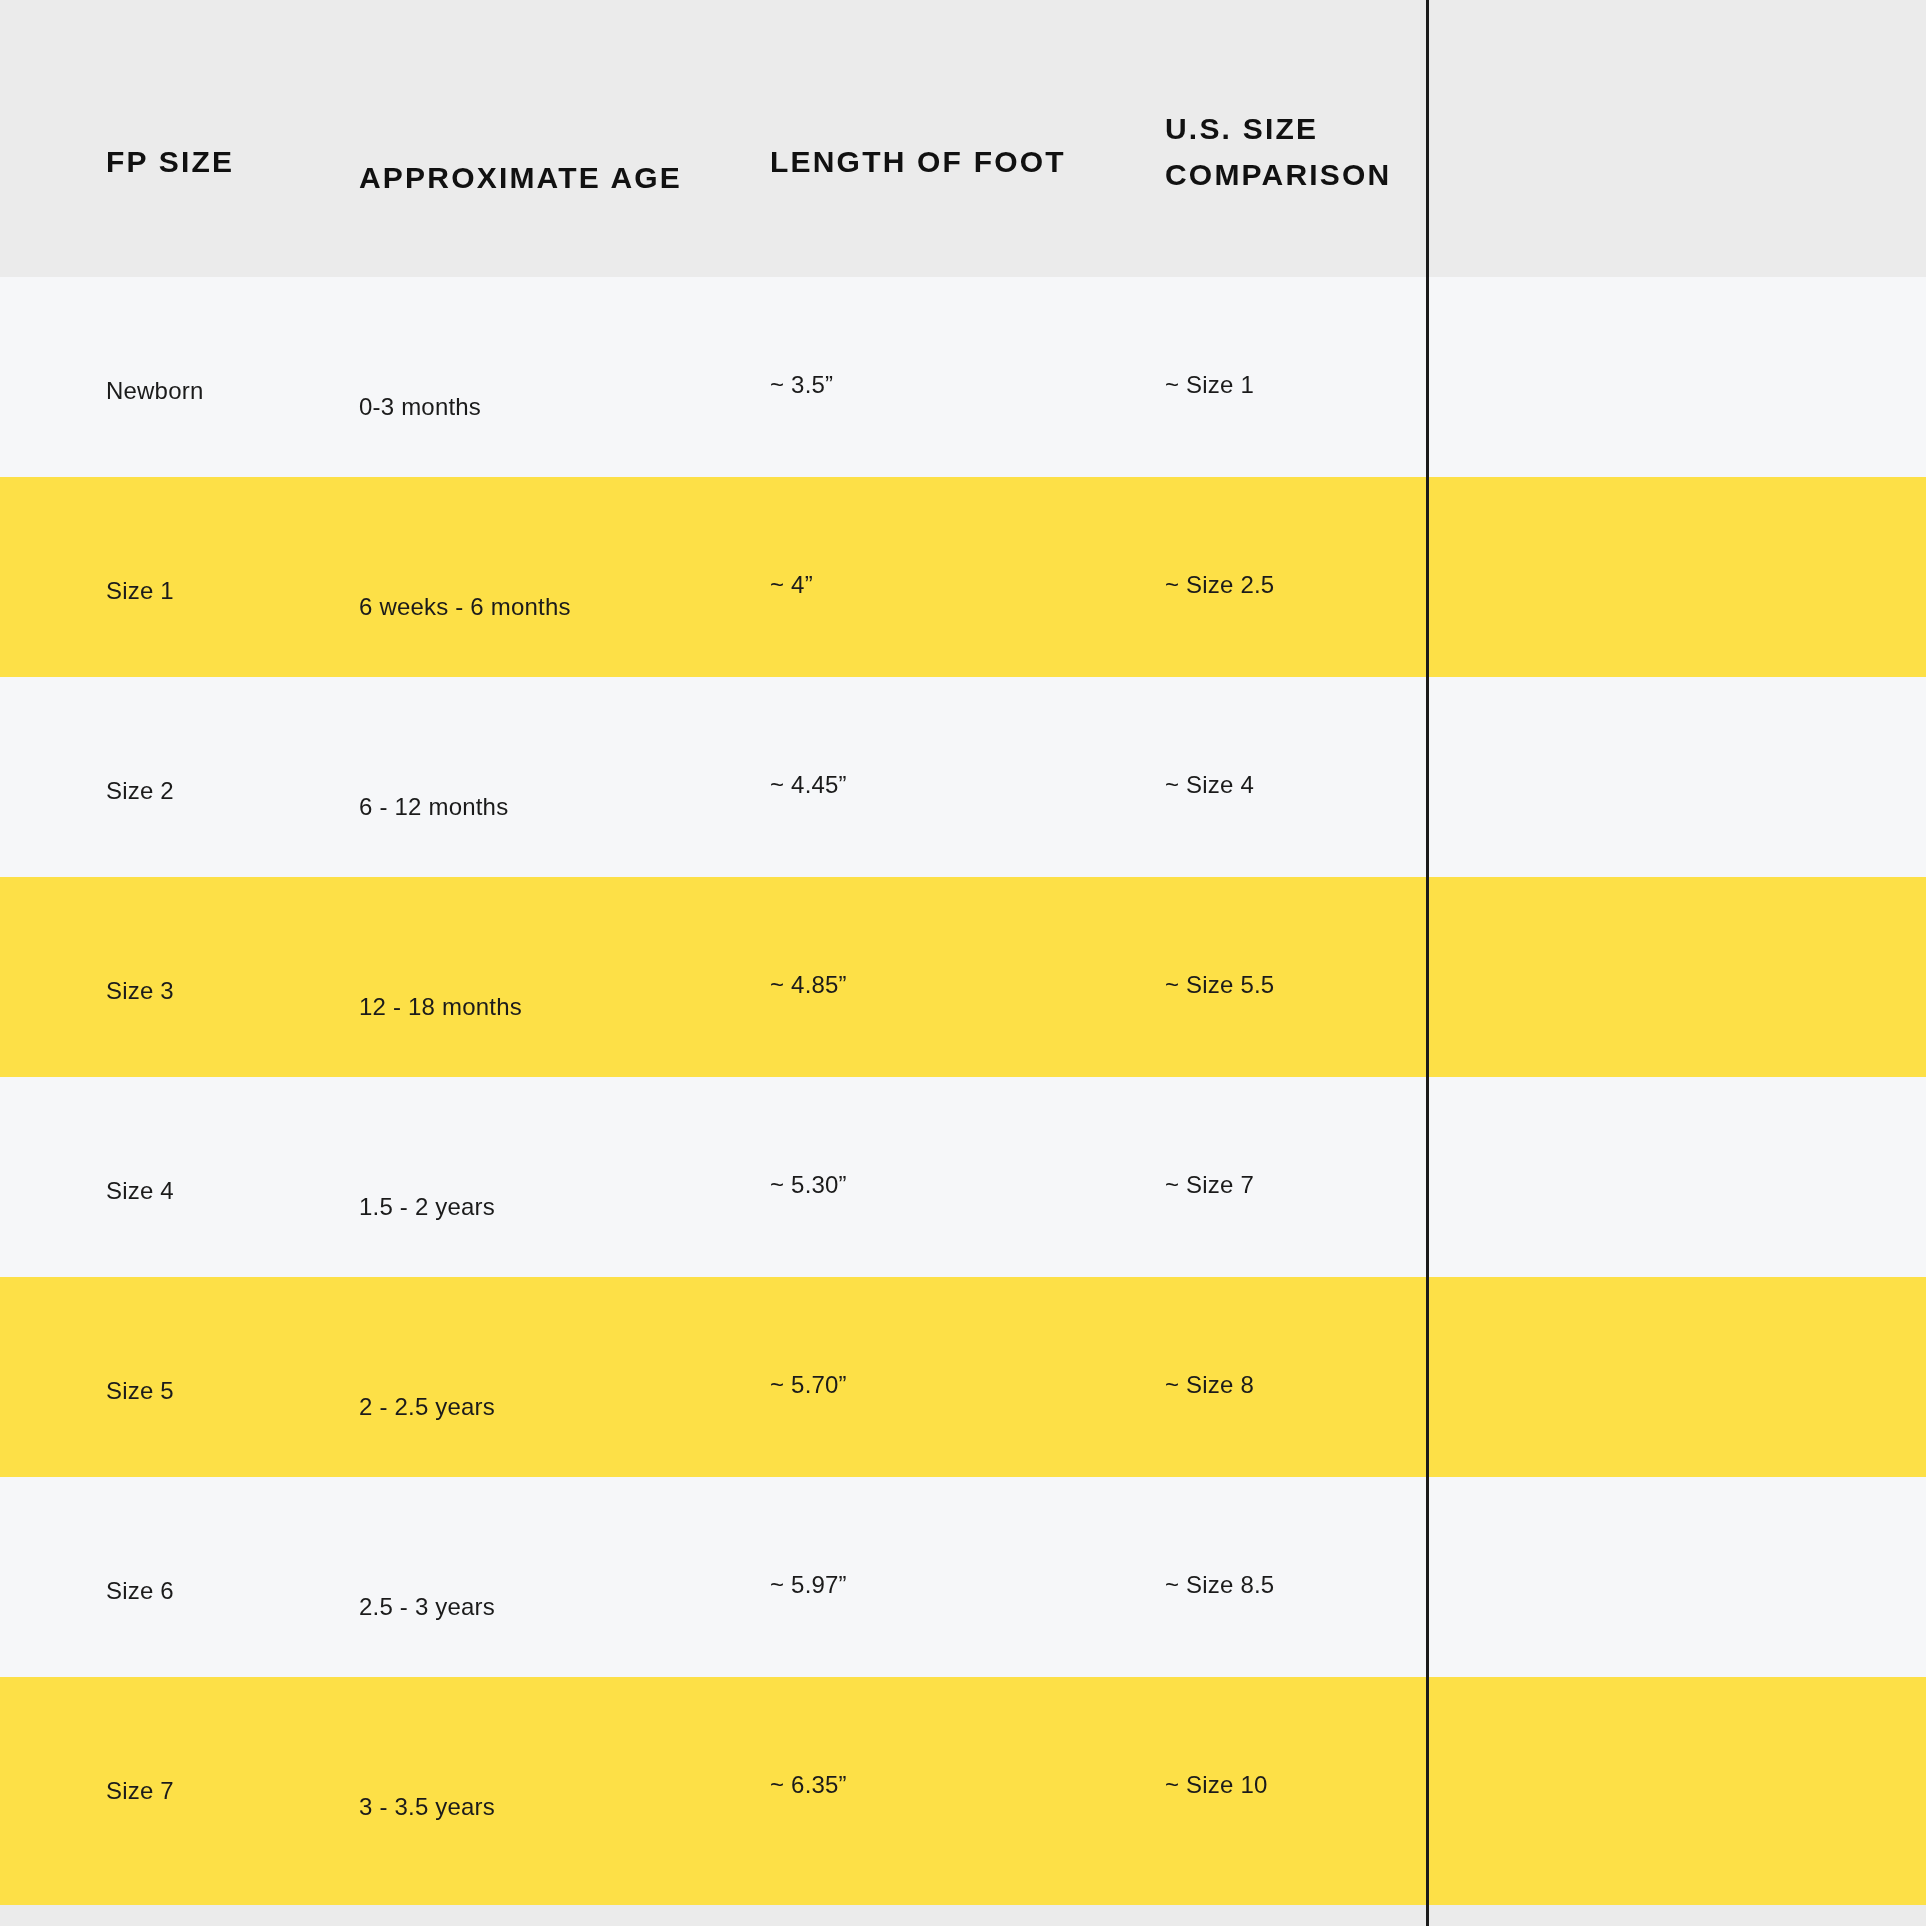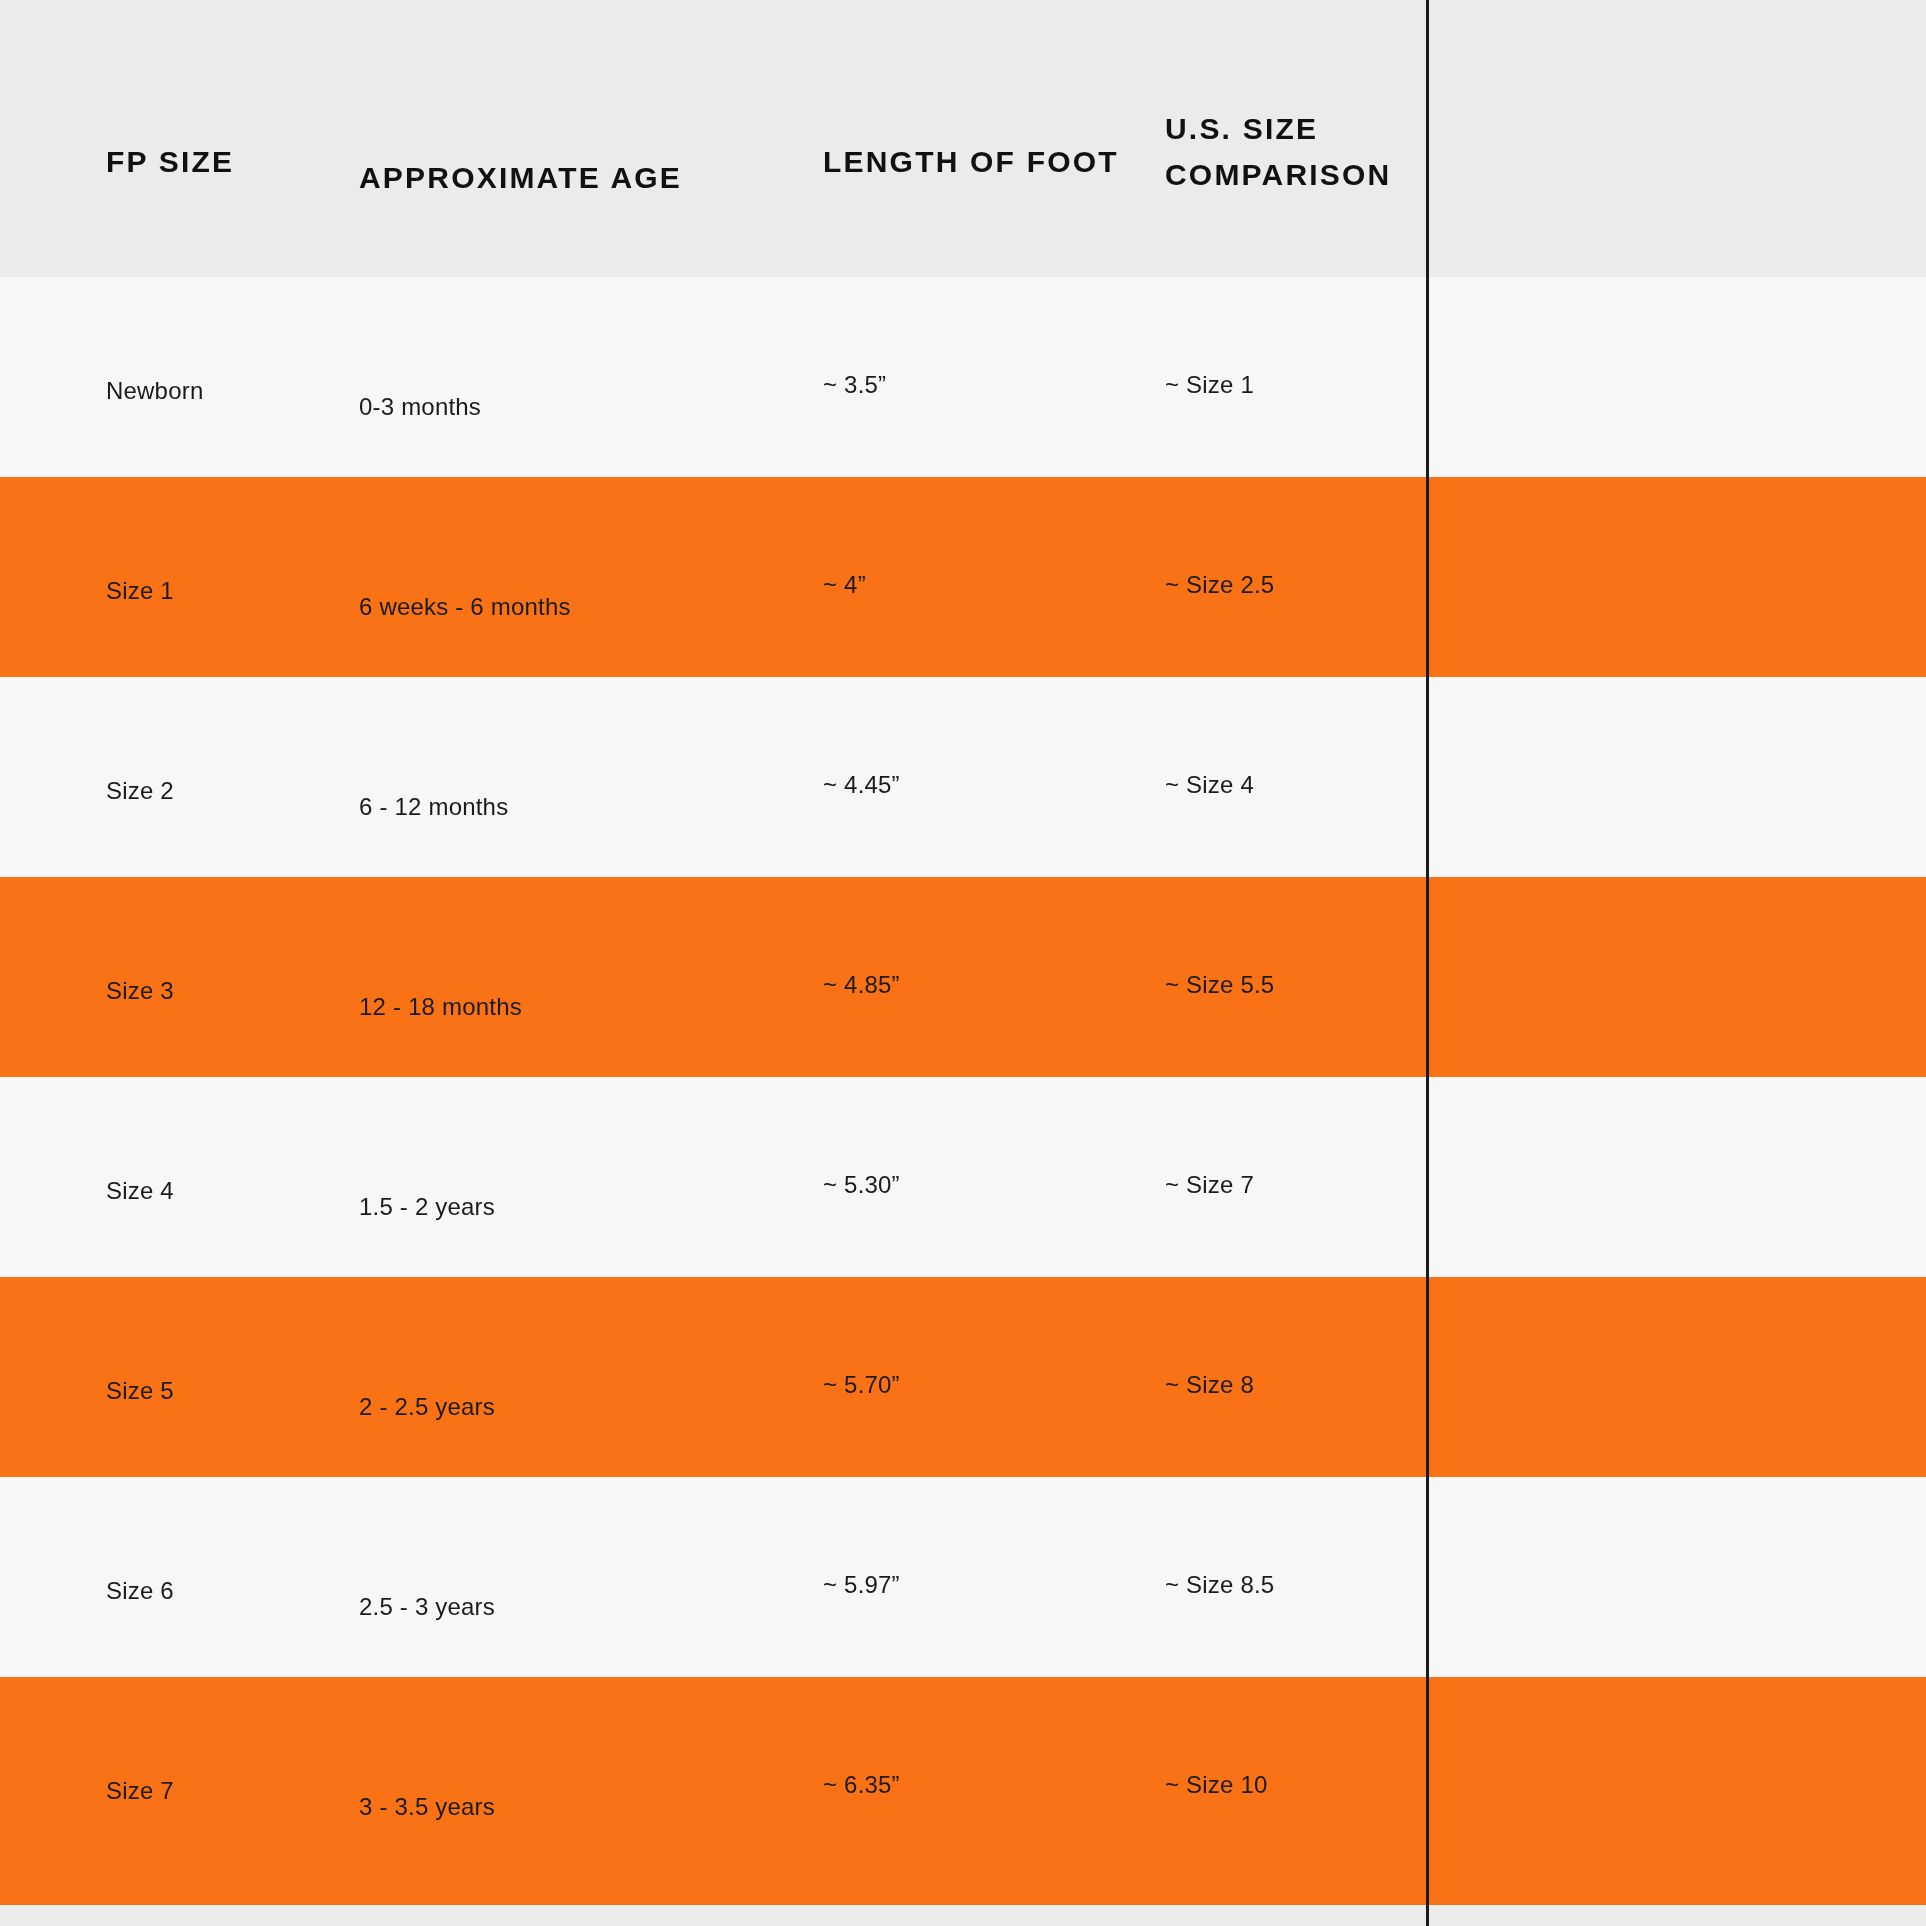--- a/index.html
+++ b/index.html
@@ -34,21 +34,21 @@
   }
 
   
   .row {
     position: relative;
     width: 1927px;
     box-sizing: border-box;
     display: block;
   }
   .row.light { background: #f6f7f9; }
-  .row.gray  { background: #f97316; }
+  .row.gray  { background: #fde047; }
 
   .header-row {
     height: 277px;
     background: #ebebeb;
   }
   .data-row {
     height: 200px;
   }
   .data-row.last {
     height: 228px;
@@ -56,21 +56,21 @@
 
   
   .cell {
     position: absolute;
     box-sizing: border-box;
     color: #111111;
   }
 
   .c1 { left: 106px; }
   .c2 { left: 359px; margin-top: 16px; }
-  .c3 { left: 823px; }
+  .c3 { left: 770px; }
   .c4 { left: 1165px; }
 
   
   .header-row .cell {
     font-size: 30px;
     font-weight: 700;
     letter-spacing: 2.2px;
     line-height: 1.52;
     color: #111111;
     white-space: pre-line;

